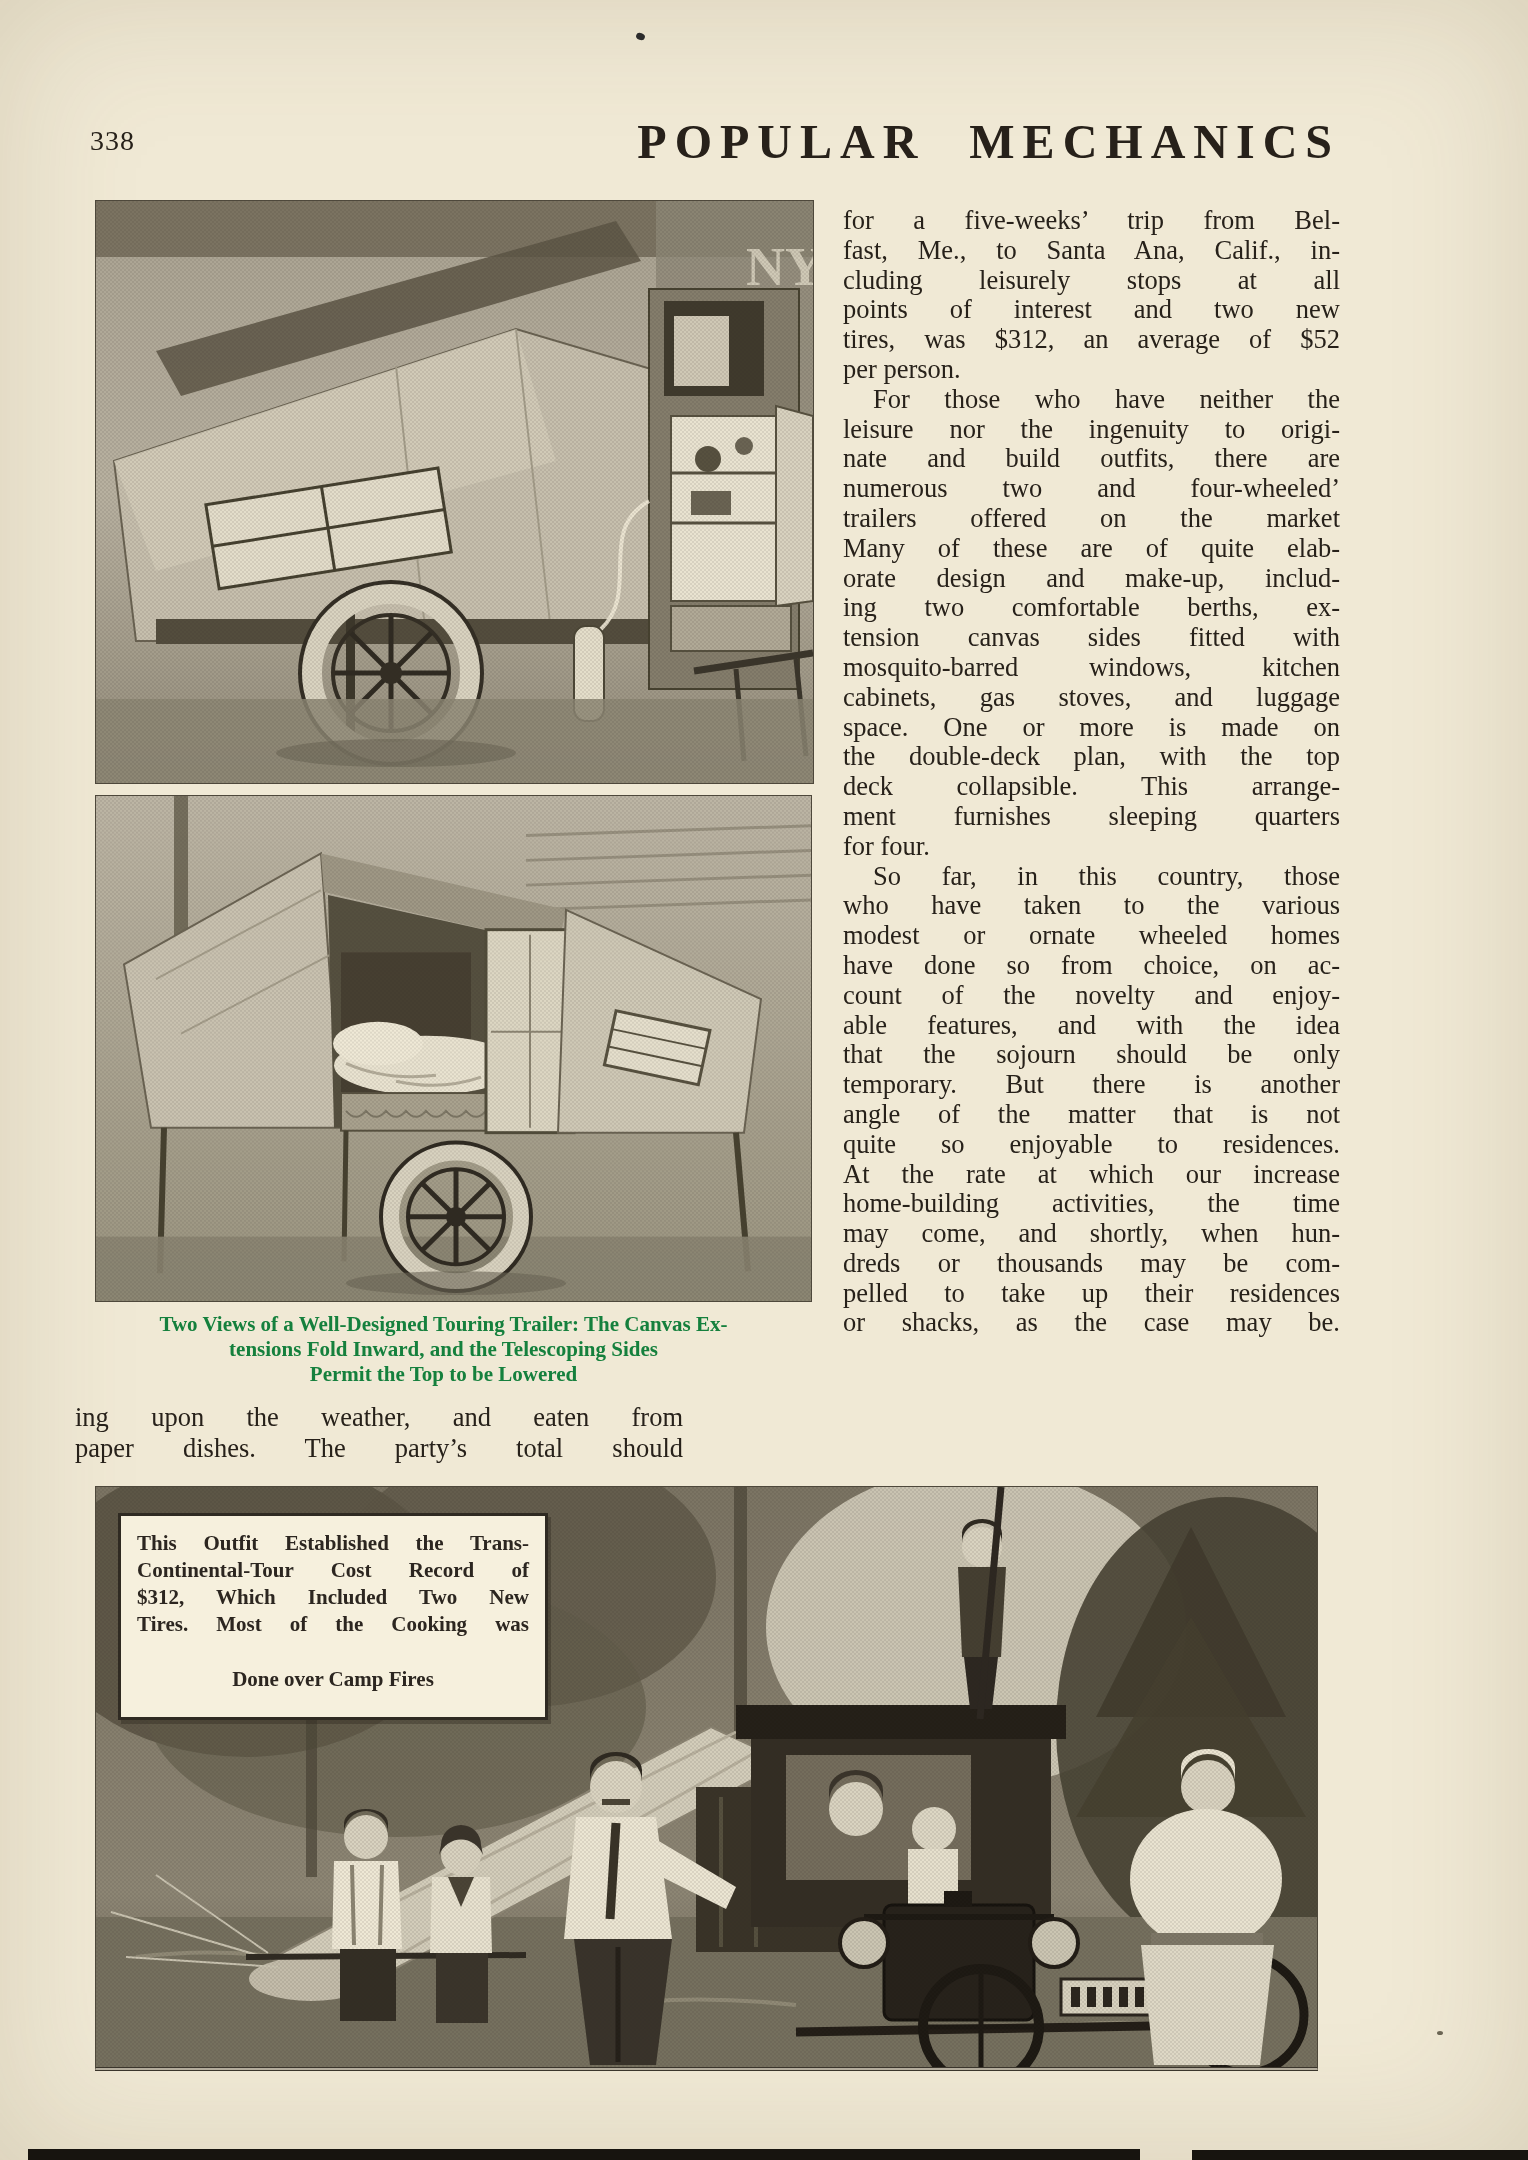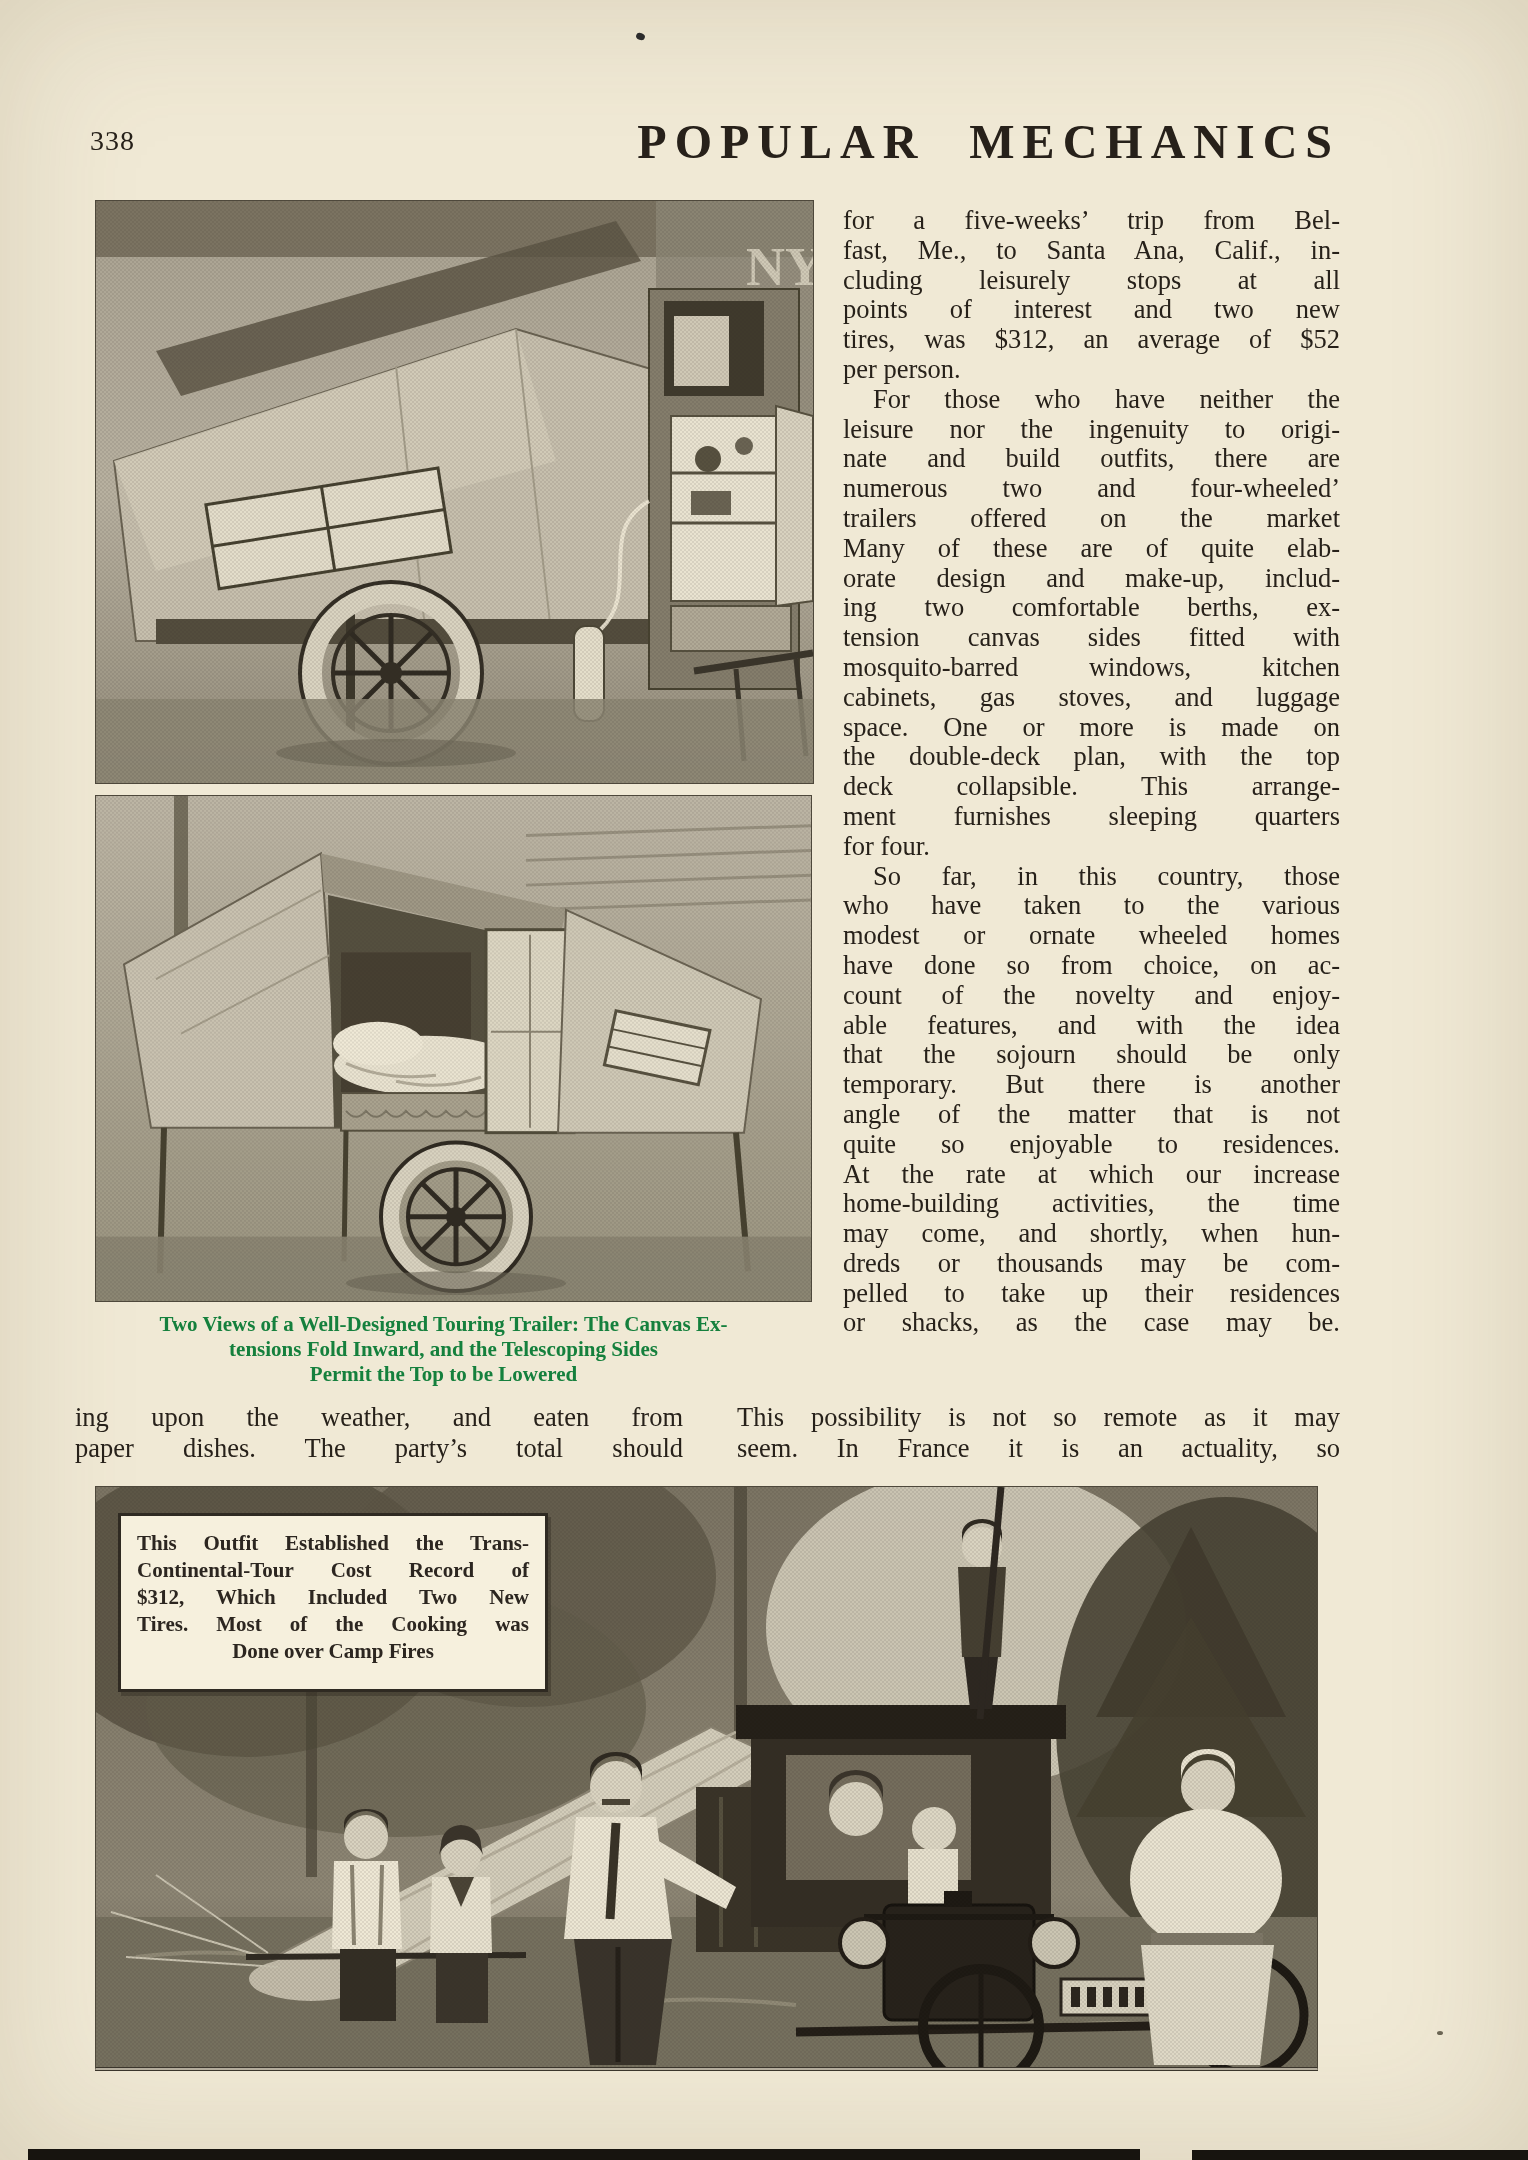--- a/index.html
+++ b/index.html
@@ -32,21 +32,21 @@
   .right-col{position:absolute;left:843px;top:206px;width:497px;line-height:29.8px;}
   .left-bottom{position:absolute;left:75px;top:1402px;width:608px;line-height:31px;}
   .span-right{position:absolute;left:737px;top:1402px;width:603px;line-height:31px;}
   .inset{
     position:absolute;left:22px;top:26px;width:430px;box-sizing:border-box;
     background:#f6f0dd;border:3px solid #2f2a22;padding:14px 16px 24px 16px;
     font-weight:bold;font-size:21px;line-height:27px;color:#2c2620;
     box-shadow:3px 4px 0 rgba(40,35,25,.35);
   }
   .inset .line{text-align:justify;text-align-last:justify;}
-  .inset .line.para-end{text-align-last:center;}
+  .inset .line.para-end{text-align-last:center;margin-top:28px;}
   .ink-speck{position:absolute;background:#2c2c2c;border-radius:50%;}
   .speck-top{left:636px;top:33px;width:9px;height:7px;transform:rotate(20deg);}
   .speck-br{left:1437px;top:2031px;width:6px;height:4px;background:#6b6554;}
   .scan-strip{position:absolute;background:#17140f;}
   .strip1{left:28px;top:2149px;width:1112px;height:11px;}
   .strip2{left:1192px;top:2150px;width:336px;height:10px;}
 </style>
 </head>
 <body>
 
@@ -221,24 +221,20 @@
       <div class="line">angle of the matter that is not</div>
       <div class="line">quite so enjoyable to residences.</div>
       <div class="line">At the rate at which our increase</div>
       <div class="line">home-building activities, the time</div>
       <div class="line">may come, and shortly, when hun-</div>
       <div class="line">dreds or thousands may be com-</div>
       <div class="line">pelled to take up their residences</div>
       <div class="line">or shacks, as the case may be.</div>
     </div>
 
-  <div class="body-text span-right">
-      <div class="line">This possibility is not so remote as it may</div>
-      <div class="line">seem. In France it is an actuality, so</div>
-    </div>
 
   <div class="photo photo3">
     <svg viewBox="0 0 1221 580" preserveAspectRatio="none">
       <defs>
         <linearGradient id="p3a" x1="0" y1="0" x2="0" y2="1">
           <stop offset="0" stop-color="#7b7463"></stop>
             <stop offset="0.7" stop-color="#8d8674"></stop>
             <stop offset="1" stop-color="#6b6556"></stop>
         </linearGradient>
         <pattern id="p3h" width="4" height="4" patternUnits="userSpaceOnUse">

